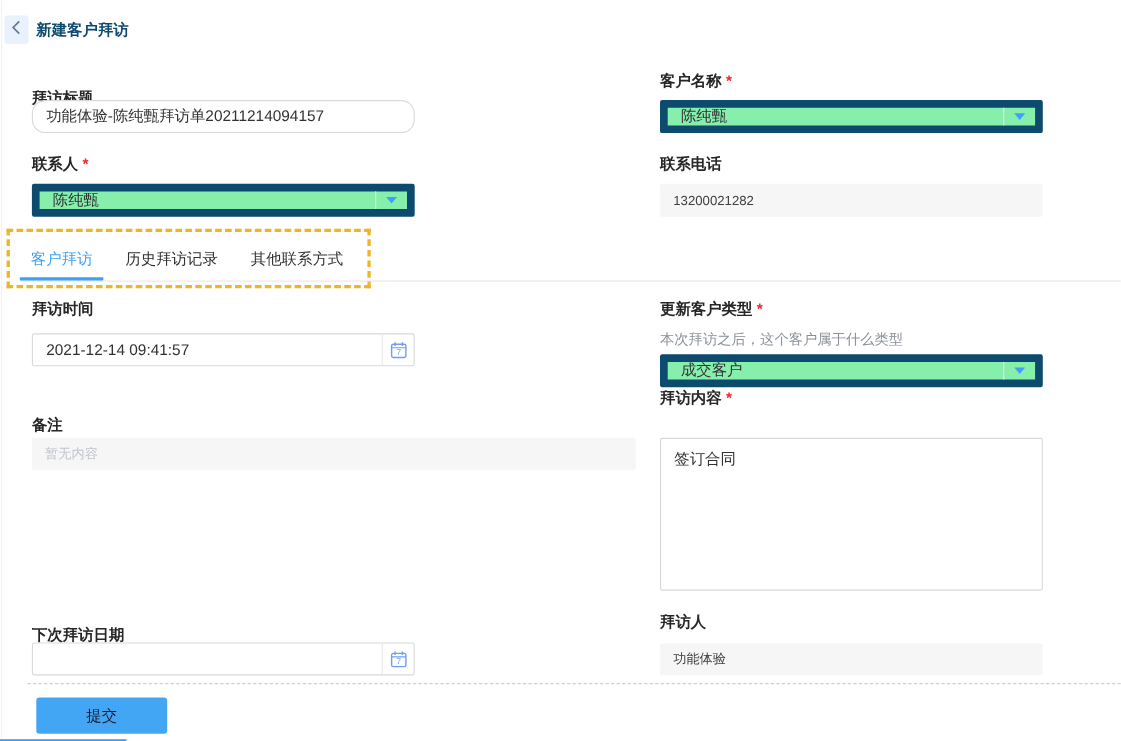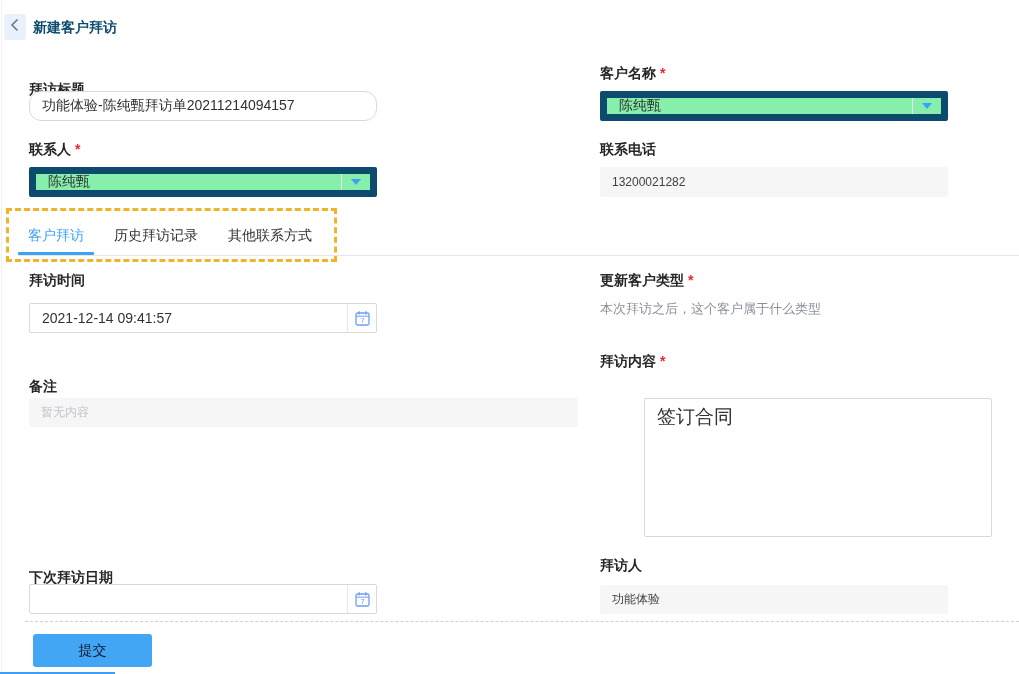--- a/index.html
+++ b/index.html
@@ -101,22 +101,22 @@
     position: absolute; left: 18px; right: 0; top: 255px; height: 1px;
     background: #e4e7ed;
   }
   .tab-underline {
     position: absolute; left: 18px; top: 252px; width: 76px; height: 3px;
     background: #3da2f5; border-radius: 1px;
   }
   
   .area {
     position: absolute; border: 1px solid #d9d9d9; border-radius: 2px;
-    font-size: 19px; color: #303133; padding: 8px 12px; outline: none;
-    font-family: inherit; resize: none; background: #fff; line-height: 20px; margin-left: 44px;
+    font-size: 14px; color: #303133; padding: 8px 12px; outline: none;
+    font-family: inherit; resize: none; background: #fff; line-height: 20px;
   }
   
   .dash-divider {
     position: absolute; left: 25px; right: 0; top: 621px; height: 0;
     border-top: 1px dashed #cfcfcf;
   }
   .submit-btn {
     position: absolute; left: 33px; top: 634px; width: 119px; height: 33px;
     background: #42a6f5; color: #0f172a; border: none; border-radius: 3px;
     font-size: 14px; font-family: inherit; cursor: pointer;
@@ -181,20 +181,26 @@
           <line x1="5.2" y1="1.2" x2="5.2" y2="4.5" stroke="#6f9ef2" stroke-width="1.3"></line>
           <line x1="11.8" y1="1.2" x2="11.8" y2="4.5" stroke="#6f9ef2" stroke-width="1.3"></line>
           <line x1="2" y1="6.2" x2="15" y2="6.2" stroke="#6f9ef2" stroke-width="1"></line>
           <text x="8.5" y="13" font-size="7.5" fill="#6f9ef2" text-anchor="middle" font-family="Liberation Sans, sans-serif">7</text>
         </svg>
     </span>
   </div>
 
   <div class="f-label" style="left:600px; top:271px;"><span>更新客户类型</span><span class="req">*</span></div>
   <div class="hint" style="left:600px; top:301px;">本次拜访之后，这个客户属于什么类型</div>
+  <div class="select" style="left:600px; top:322px; width:348px;">
+    <span class="select-value">成交客户</span>
+    <span class="arrow-box">
+        <i class="tri"></i>
+      </span>
+  </div>
 
   <div class="f-label" style="left:29px; top:377px;"><span>备注</span></div>
   <div class="readonly placeholder" style="left:29px; top:398px; width:549px; height:29px;">暂无内容</div>
 
   <div class="f-label" style="left:600px; top:352px;"><span>拜访内容</span><span class="req">*</span></div>
   <textarea class="area" style="left: 600px; top: 398px; width: 348px; height: 139px;">签订合同</textarea>
 
   <div class="f-label" style="left:29px; top:556px;margin-top:12px;"><span>下次拜访日期</span></div>
   <div class="date-field" style="left:29px; top:584px; width:348px;">
     <input class="date-text" value="" style="">

